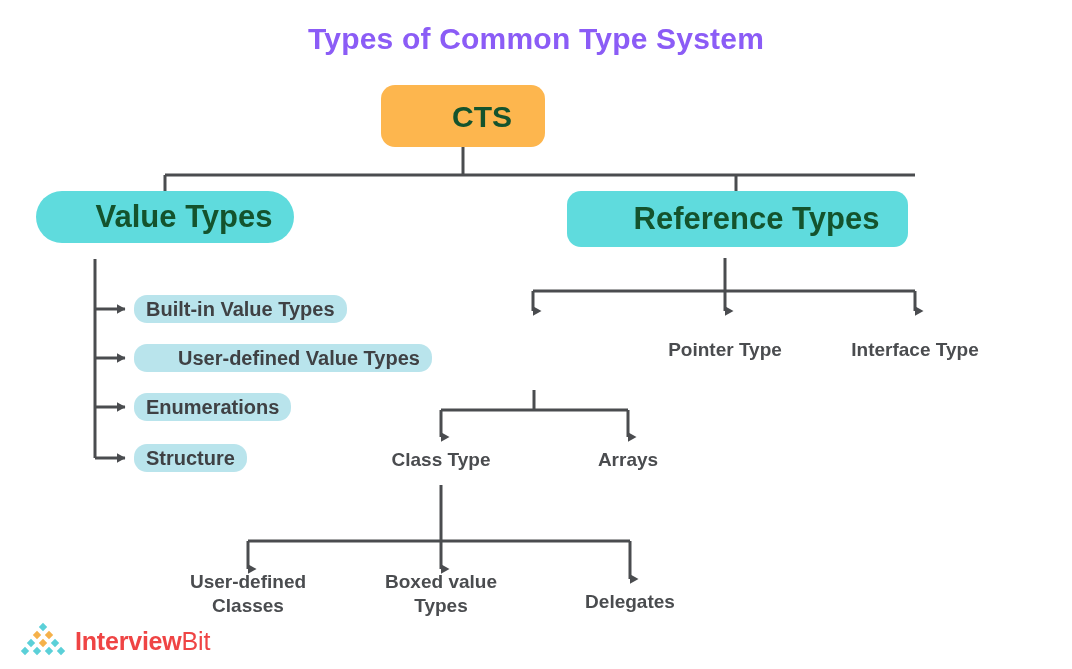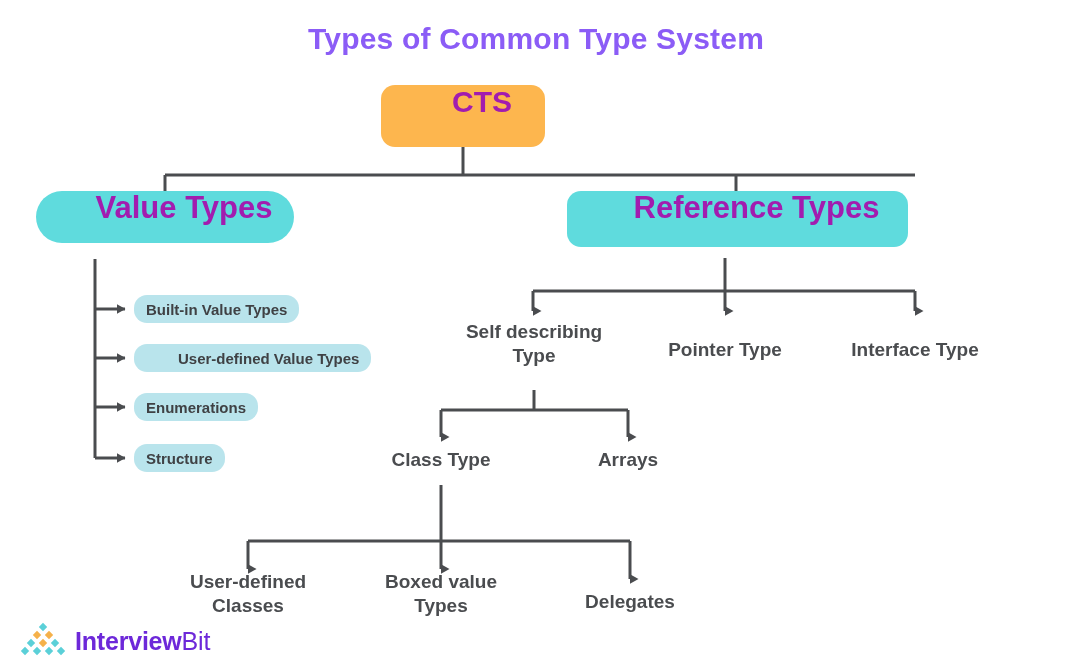--- a/index.html
+++ b/index.html
@@ -40,25 +40,25 @@
     font-size: 30px;
     font-weight: bold;
     color: #8b5cf6;
     letter-spacing: 0.2px;
   }
 
   
   .node-box {
     position: absolute;
     display: flex;
-    align-items: flex-start;
+    align-items: center;
     justify-content: center;
     border-radius: 14px;
     box-sizing: border-box;
-    color: #a21caf;
+    color: #14532d;
     font-weight: bold;
     text-align: center;
     line-height: 1.1;
     padding-left: 38px;
   }
   .node-root {
     background: #fdb64e;
     font-size: 30px;
   }
   .node-major {
@@ -68,21 +68,21 @@
 
   
   .pill {
     position: absolute;
     display: flex;
     align-items: center;
     background: #b9e4ec;
     border-radius: 13px;
     padding: 0 12px;
     box-sizing: border-box;
-    font-size: 15px;
+    font-size: 20px;
     font-weight: bold;
     color: #3f4144;
     white-space: nowrap;
     height: 28px;
   }
 
   
   .leaf {
     position: absolute;
     font-size: 19px;
@@ -104,21 +104,21 @@
   }
   #logo-mark {
     width: 46px;
     height: 38px;
     flex: 0 0 auto;
   }
   #logo-text {
     margin-left: 9px;
     font-size: 25px;
     line-height: 1;
-    color: #6d28d9;
+    color: #ef4444;
     letter-spacing: -0.2px;
   }
   #logo-text .lt-bold { font-weight: bold; }
   #logo-text .lt-light { font-weight: normal; }
 </style>
 </head>
 <body>
 
 <div id="canvas">
 
@@ -184,22 +184,20 @@
   <div class="pill" style="left:134px; top:344px;padding-left:44px;">
     <span>User-defined Value Types</span>
   </div>
   <div class="pill" style="left:134px; top:393px;">
     <span>Enumerations</span>
   </div>
   <div class="pill" style="left:134px; top:444px;">
     <span>Structure</span>
   </div>
 
-  <div class="leaf" style="left:434px; top:320px; width:200px;">Self describing
-Type</div>
   <div class="leaf" style="left:625px; top:338px; width:200px;">Pointer Type</div>
   <div class="leaf" style="left:815px; top:338px; width:200px;">Interface Type</div>
 
   <div class="leaf" style="left:341px; top:448px; width:200px;">Class Type</div>
   <div class="leaf" style="left:528px; top:448px; width:200px;">Arrays</div>
 
   <div class="leaf" style="left:148px; top:570px; width:200px;">User-defined
 Classes</div>
   <div class="leaf" style="left:341px; top:570px; width:200px;">Boxed value
 Types</div>

